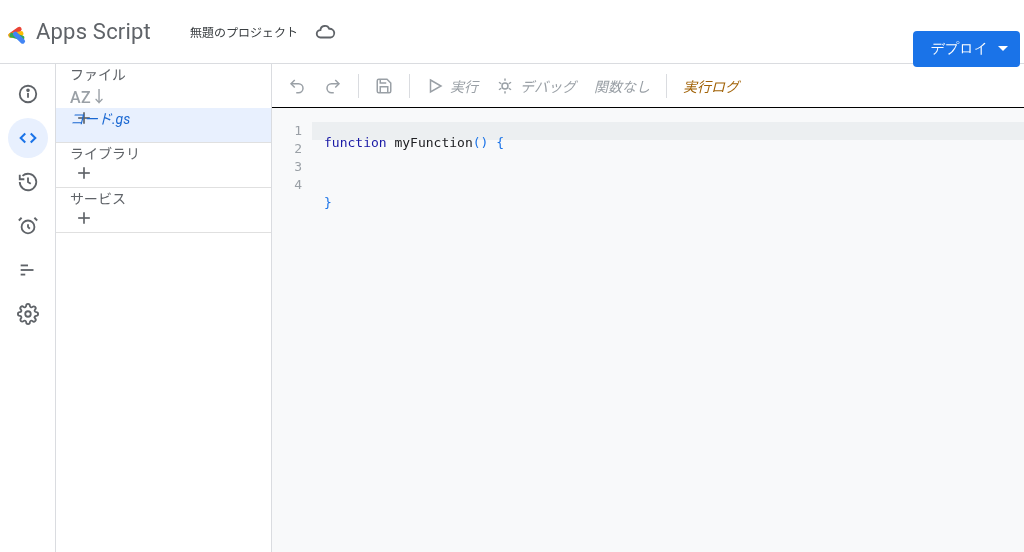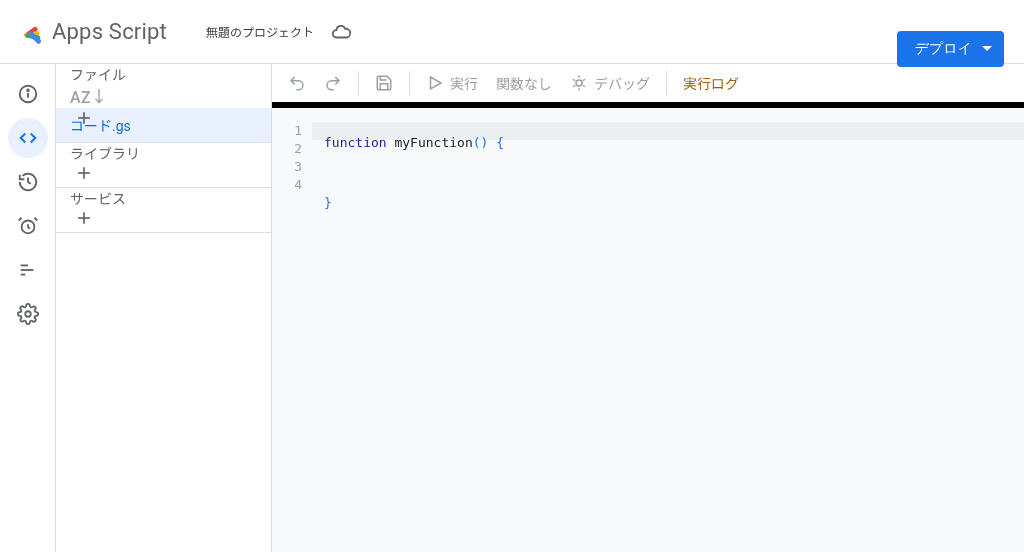--- a/index.html
+++ b/index.html
@@ -1,20 +1,20 @@
 <!DOCTYPE html>
 <html><head>
 <meta charset="utf-8">
 <style>
   * { box-sizing: border-box; }
   html, body { margin:0; padding:0; height:100%; font-family: "Roboto","Noto Sans JP","Helvetica Neue",Arial,sans-serif; font-size:14px; color:#3c4043; background:#fff; }
   .app { display:flex; flex-direction:column; height:552px; width:1024px; overflow:hidden; }
 
   
-  .header { height:64px; display:flex; align-items:center; padding:0 20px; border-bottom:1px solid #dadce0; }
+  .header { height:64px; display:flex; align-items:center; padding:0 4px; border-bottom:1px solid #dadce0; }
   .logo-group { display:flex; align-items:center; gap:6px; min-width:170px; }
   .logo-icon { width:26px; height:26px; }
   .logo-text { font-size:22px; font-weight:400; color:#5f6368; letter-spacing:0.2px; }
   .proj-title { font-size:12px; color:#3c4043; margin-left:16px; }
   .cloud-icon { margin-left:16px; color:#5f6368; display:flex; align-items:center; }
   .spacer { flex:1; }
   .deploy-btn { background:#1a73e8; color:#fff; border:none; border-radius:4px; height:36px; padding:0 12px 0 18px; display:flex; align-items:center; gap:10px; font-size:14px; font-weight:500; cursor:pointer;margin-top:34px; }
   .deploy-caret { width:0;height:0;border-left:5px solid transparent;border-right:5px solid transparent;border-top:5px solid #fff; }
 
   
@@ -26,26 +26,26 @@
   .rail-btn.active { background:#e8f0fe; color:#1a73e8; }
   .rail-btn svg { width:22px; height:22px; }
 
   
   .files { width:216px; border-right:1px solid #dadce0; display:flex; flex-direction:column; }
   .files-section { border-bottom:1px solid #e0e0e0; }
   .files-head { height:44px; display:flex; align-items:flex-start; padding:0 10px 17px 14px; color:#5f6368; font-size:14px;flex-direction:column; }
   .files-head .hspacer { flex:1; }
   .files-head .az { font-size:16px; letter-spacing:0.5px; color:#9aa0a6; margin-right:13px; font-weight:500; }
   .plus-btn { width:28px; height:28px; display:flex; align-items:center; justify-content:center; cursor:pointer; color:#5f6368; }
-  .file-item { height:34px; display:flex; align-items:center; padding-left:14px; font-size:14px; cursor:pointer; }
+  .file-item { height:34px; display:flex; padding-left:14px; font-size:14px; cursor:pointer;font-style:italic; }
   .file-item.selected { background:#e8f0fe; color:#1967d2; }
 
   
   .editor-area { flex:1; display:flex; flex-direction:column; min-width:0; }
-  .toolbar { height:44px; border-bottom:6px solid #000000; display:flex; align-items:center; padding-left:8px; gap:2px; color:#9aa0a6; }
+  .toolbar { height:44px; border-bottom:1px solid #000000; display:flex; align-items:center; padding-left:8px; gap:2px; color:#9aa0a6;font-style:italic; }
   .tbtn { height:32px; padding:0 8px; display:flex; align-items:center; gap:6px; font-size:14px; color:#9aa0a6; cursor:pointer; border-radius:4px; }
   .tbtn svg { width:18px; height:18px; }
   .vsep { width:1px; height:24px; background:#dadce0; margin:0 6px; }
   .log-btn { color:#a16207; }
 
   .code-wrap { display:flex; flex:1; background:#f8f9fa; font-family:Menlo,Consolas,monospace; font-size:13px; padding-top:14px; line-height:18px; }
   .gutter { width:40px; text-align:right; color:#9aa0a6; padding-right:10px; user-select:none; }
   .code { flex:1; white-space:pre; position:relative; }
   .hl-line { position:absolute; left:0; right:0; height:18px; background:#eceff1; }
   .code pre { margin:12px; position:relative; }
@@ -195,33 +195,33 @@
             </svg>
         </div>
         <div class="vsep"></div>
         <div class="tbtn">
           <svg viewBox="0 0 24 24" fill="none" stroke="currentColor" stroke-width="2">
               <polygon points="6 4 20 12 6 20 6 4"></polygon>
             </svg>
           <span>実行</span>
         </div>
         <div class="tbtn">
-          <span>関数なし</span>
-        </div>
-        <div class="tbtn">
           <svg viewBox="0 0 24 24" fill="none" stroke="currentColor" stroke-width="2">
               <circle cx="12" cy="12" r="4"></circle>
               <line x1="12" y1="2" x2="12" y2="5"></line>
               <line x1="12" y1="19" x2="12" y2="22"></line>
               <line x1="4" y1="7" x2="7" y2="9"></line>
               <line x1="17" y1="15" x2="20" y2="17"></line>
               <line x1="4" y1="17" x2="7" y2="15"></line>
               <line x1="17" y1="9" x2="20" y2="7"></line>
             </svg>
           <span>デバッグ</span>
+        </div>
+        <div class="tbtn">
+          <span>関数なし</span>
         </div>
         <div class="vsep"></div>
         <div class="tbtn log-btn">
           <span>実行ログ</span>
         </div>
       </div>
 
       <div class="code-wrap">
         <div class="gutter" id="gutter">
             <div>1</div>

